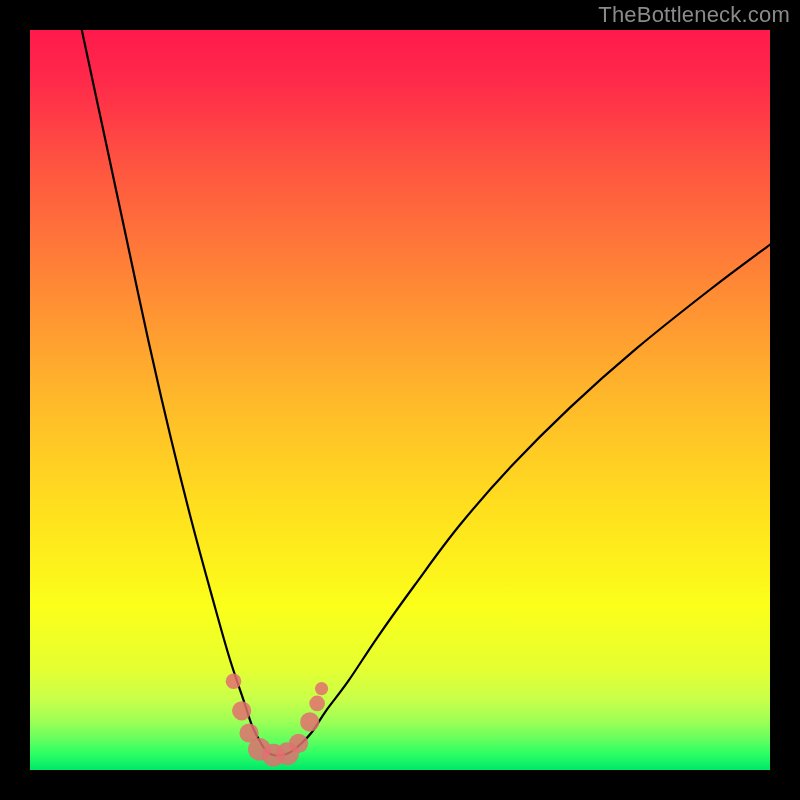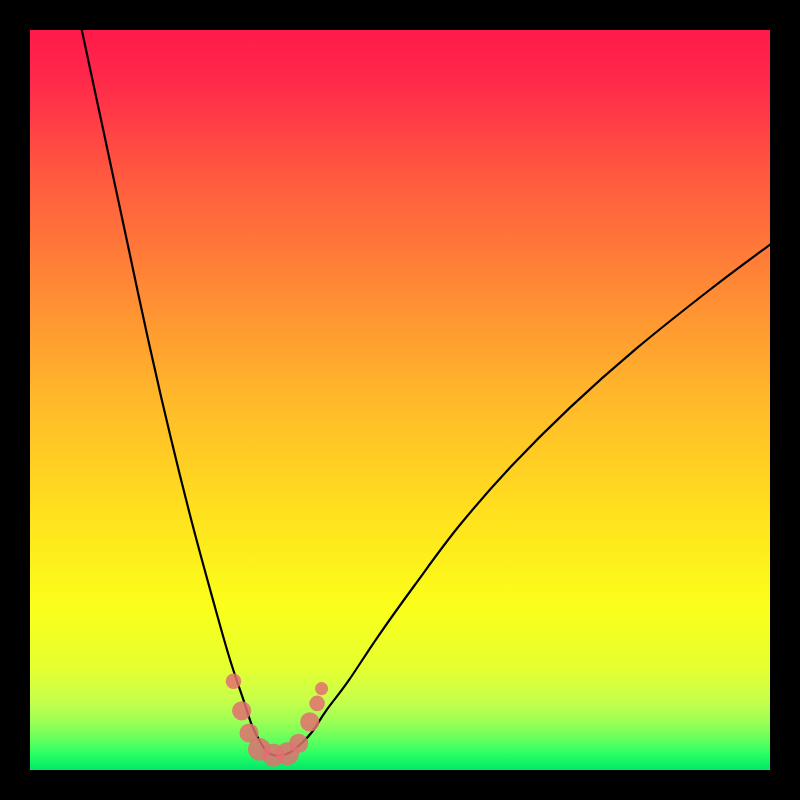--- a/index.html
+++ b/index.html
@@ -33,20 +33,21 @@
     left: 0;
     top: 0;
     width: 800px;
     height: 800px;
   }
 </style>
 </head>
 <body>
 
 <div class="frame">
+  <div class="watermark">TheBottleneck.com</div>
   <svg class="plot" viewBox="0 0 800 800">
     <defs>
       <linearGradient id="bg-grad" x1="0" y1="0" x2="0" y2="1">
         <stop offset="0" stop-color="#ff1a4b"></stop>
         <stop offset="0.07" stop-color="#ff2a4a"></stop>
         <stop offset="0.20" stop-color="#ff5a3f"></stop>
         <stop offset="0.35" stop-color="#ff8a35"></stop>
         <stop offset="0.50" stop-color="#ffb92a"></stop>
         <stop offset="0.65" stop-color="#ffe01e"></stop>
         <stop offset="0.78" stop-color="#fbff1a"></stop>

